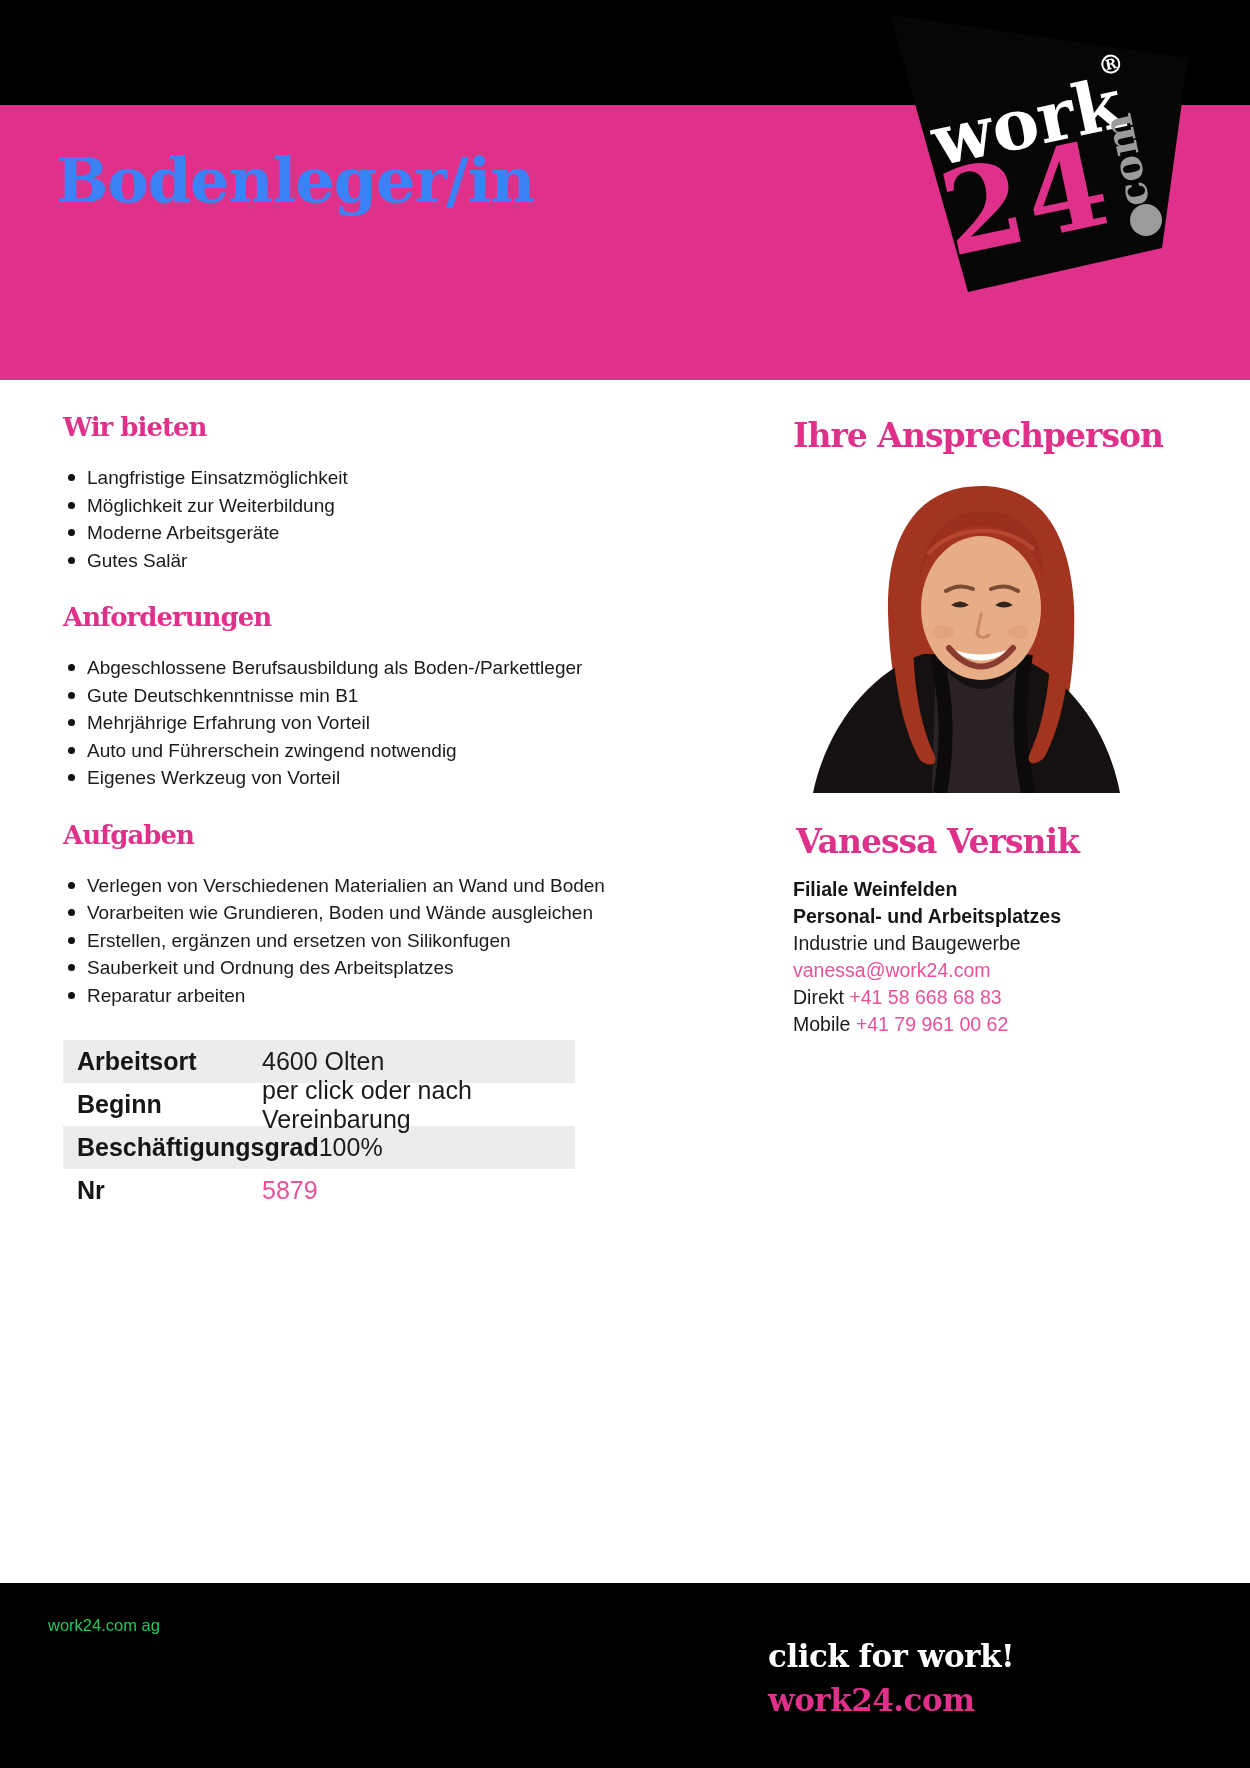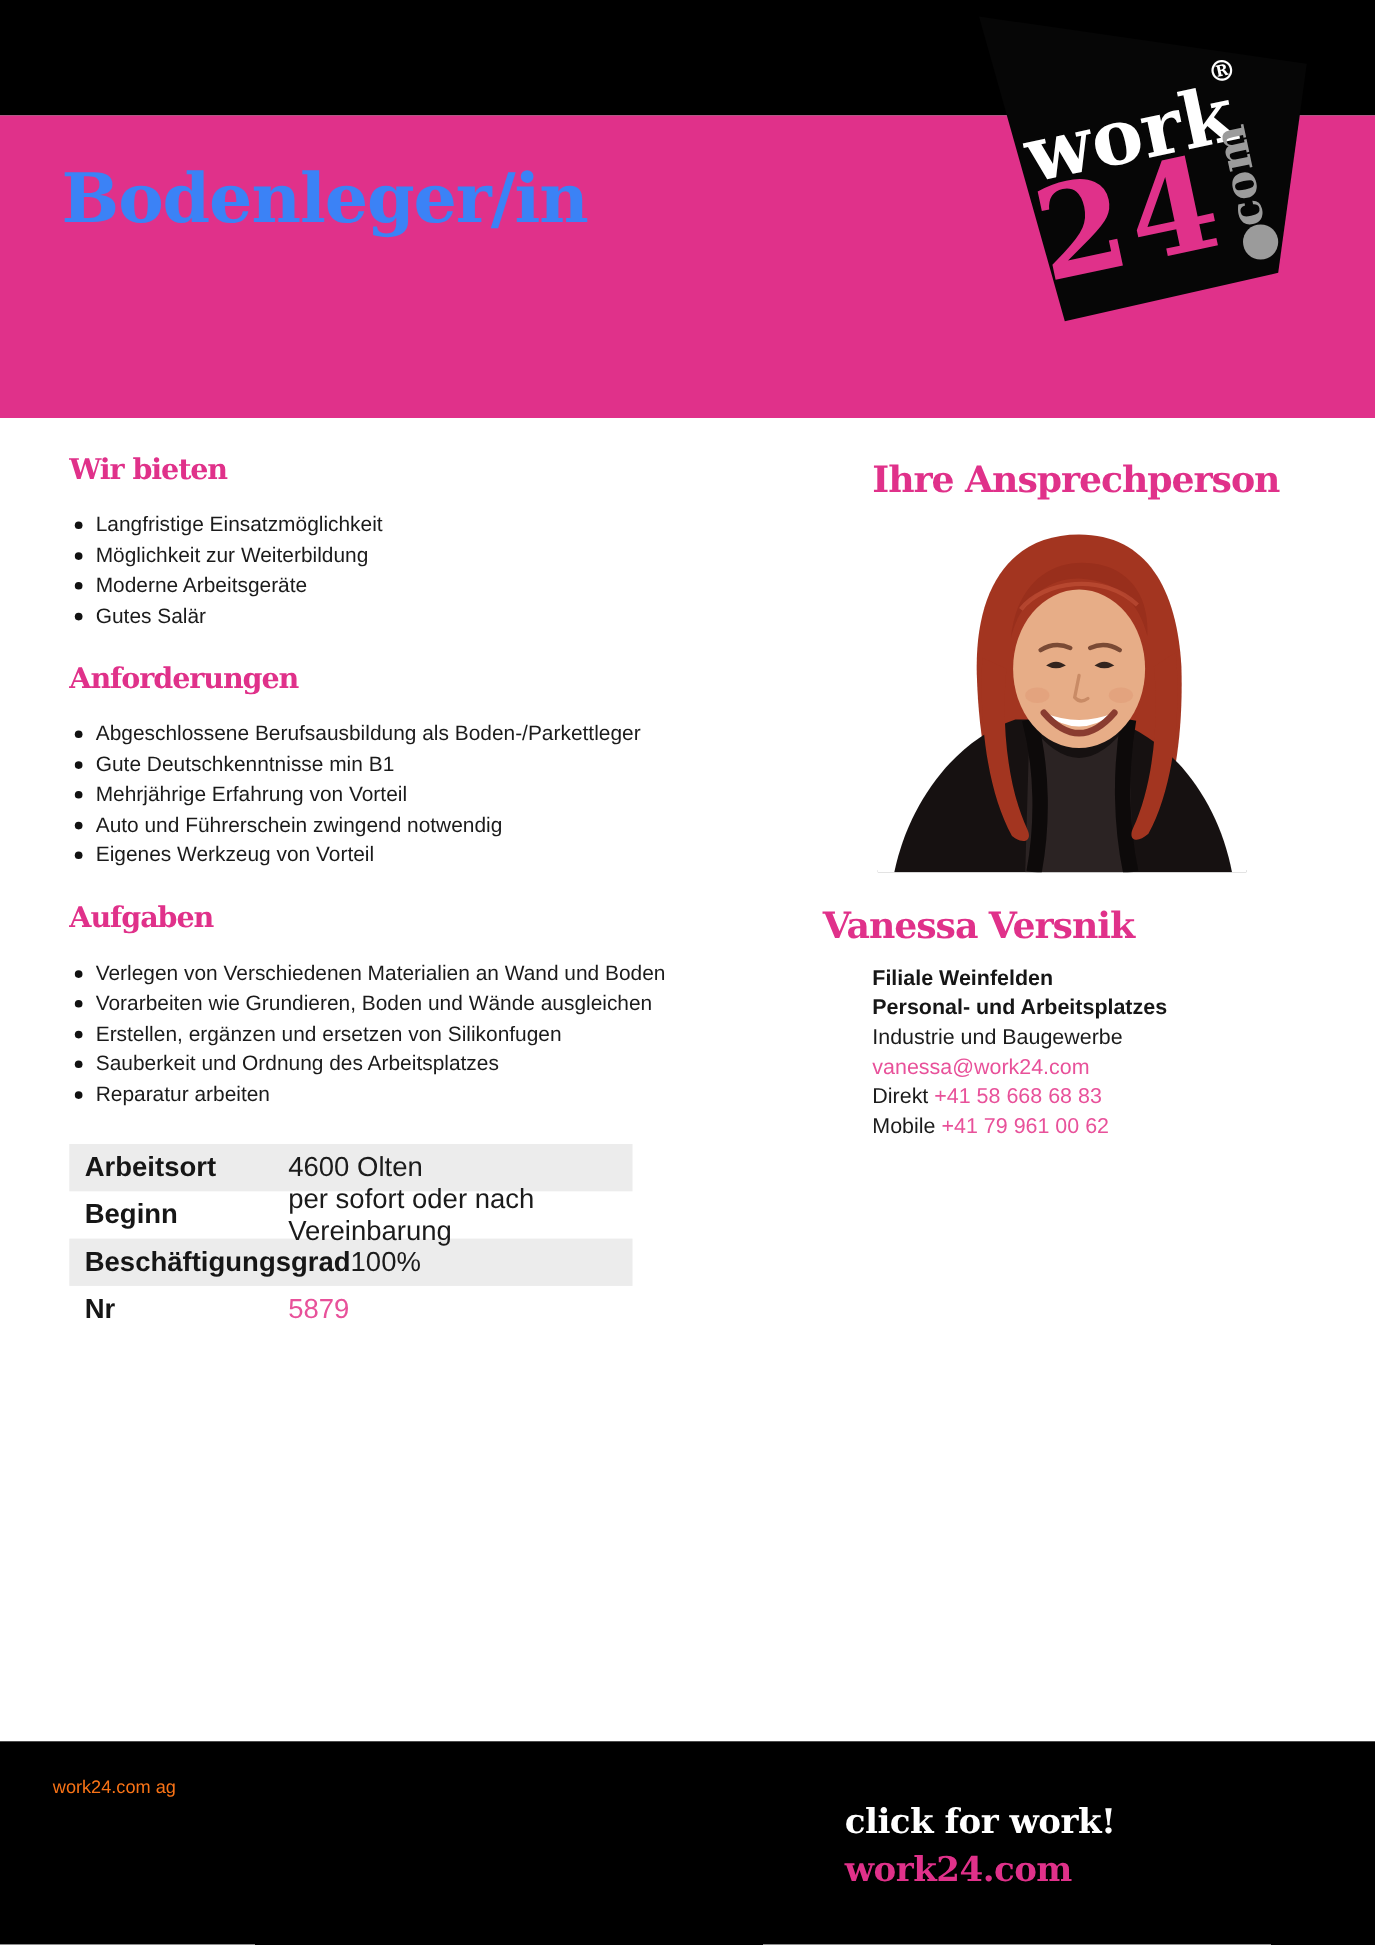--- a/index.html
+++ b/index.html
@@ -38,29 +38,29 @@
   .drow:nth-child(odd){background:var(--row-gray);}
   .dlabel{flex:0 0 185px;font-weight:bold;color:#161616;}
   .dvalue{color:var(--ink);}
   .dvalue.pink{color:var(--link-pink);}
 
   
   .right-heading{position:absolute;left:793px;top:417px;font-family:"DejaVu Serif",serif;
                  font-weight:bold;font-size:33px;line-height:38px;color:var(--pink);letter-spacing:-1px;}
   .photo{position:absolute;left:798px;top:458px;width:335px;height:335px;
          border-bottom:2px solid #9c9c9c;background:#fff;}
-  .contact-name{position:absolute;left:748px;top:822px;font-family:"DejaVu Serif",serif;
+  .contact-name{position:absolute;left:796px;top:822px;font-family:"DejaVu Serif",serif;
                 font-weight:bold;font-size:33px;color:var(--pink);letter-spacing:-1px;}
   .contact-block{position:absolute;left:793px;top:876px;width:360px;font-size:19.5px;line-height:27px;}
   .contact-block .b{font-weight:bold;color:#161616;}
   .contact-block a, .contact-block .lnk{color:var(--link-pink);text-decoration:none;cursor:pointer;}
 
   
   .footer{position:absolute;left:0;top:1583px;width:1250px;height:185px;background:#000;}
-  .footer-company{position:absolute;left:48px;top:33px;color:#f97316;font-size:16.5px;}
+  .footer-company{position:absolute;left:48px;top:33px;color:#22c55e;font-size:16.5px;}
   .footer-slogan{position:absolute;left:768px;top:55px;color:#fff;
                  font-family:"DejaVu Serif",serif;font-weight:bold;font-size:31px;letter-spacing:-0.5px;}
   .footer-site{position:absolute;left:768px;top:99px;color:var(--pink);
                font-family:"DejaVu Serif",serif;font-weight:bold;font-size:31px;letter-spacing:-0.5px;cursor:pointer;}
 </style>
 </head>
 <body>
 
 <div class="page">
 
@@ -105,21 +105,21 @@
       </ul>
   </div>
 
   <div class="details">
     <div class="drow">
       <div class="dlabel">Arbeitsort</div>
       <div class="dvalue">4600 Olten</div>
     </div>
     <div class="drow">
       <div class="dlabel">Beginn</div>
-      <div class="dvalue">per sofort oder nach Vereinbarung</div>
+      <div class="dvalue">per click oder nach Vereinbarung</div>
     </div>
     <div class="drow">
       <div class="dlabel">Beschäftigungsgrad</div>
       <div class="dvalue">100%</div>
     </div>
     <div class="drow">
       <div class="dlabel">Nr</div>
       <div class="dvalue pink">5879</div>
     </div>
   </div>

